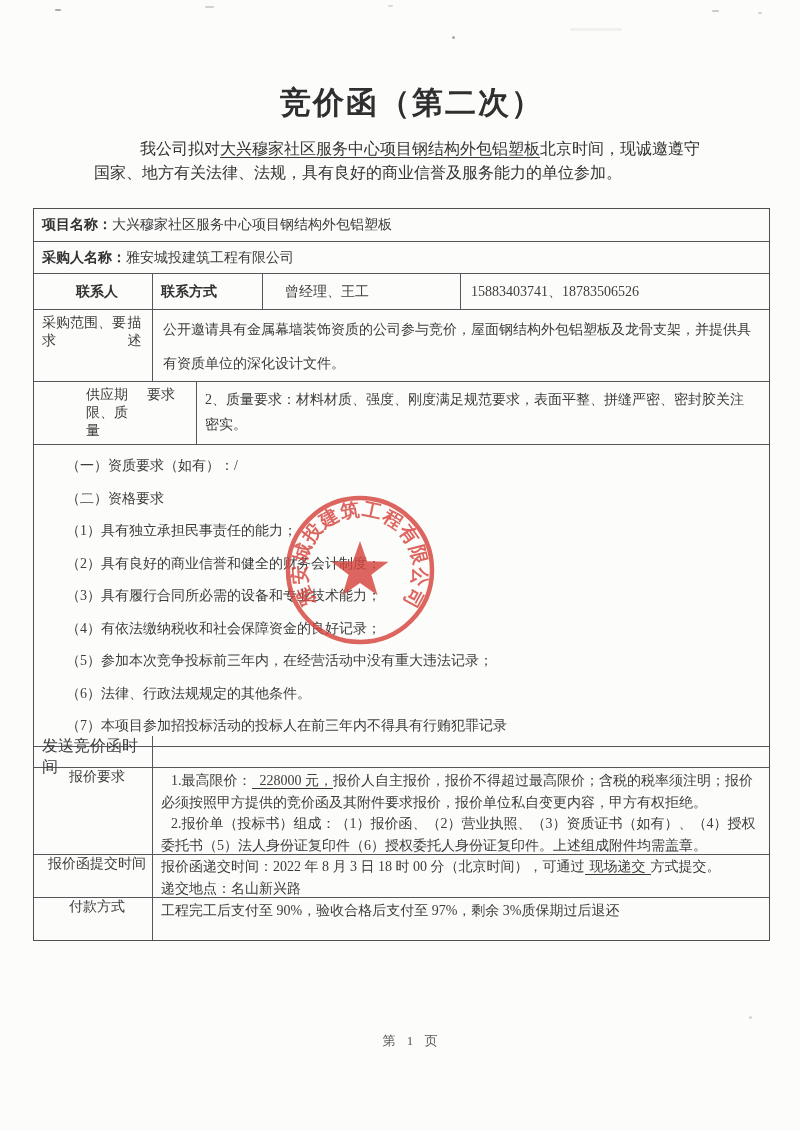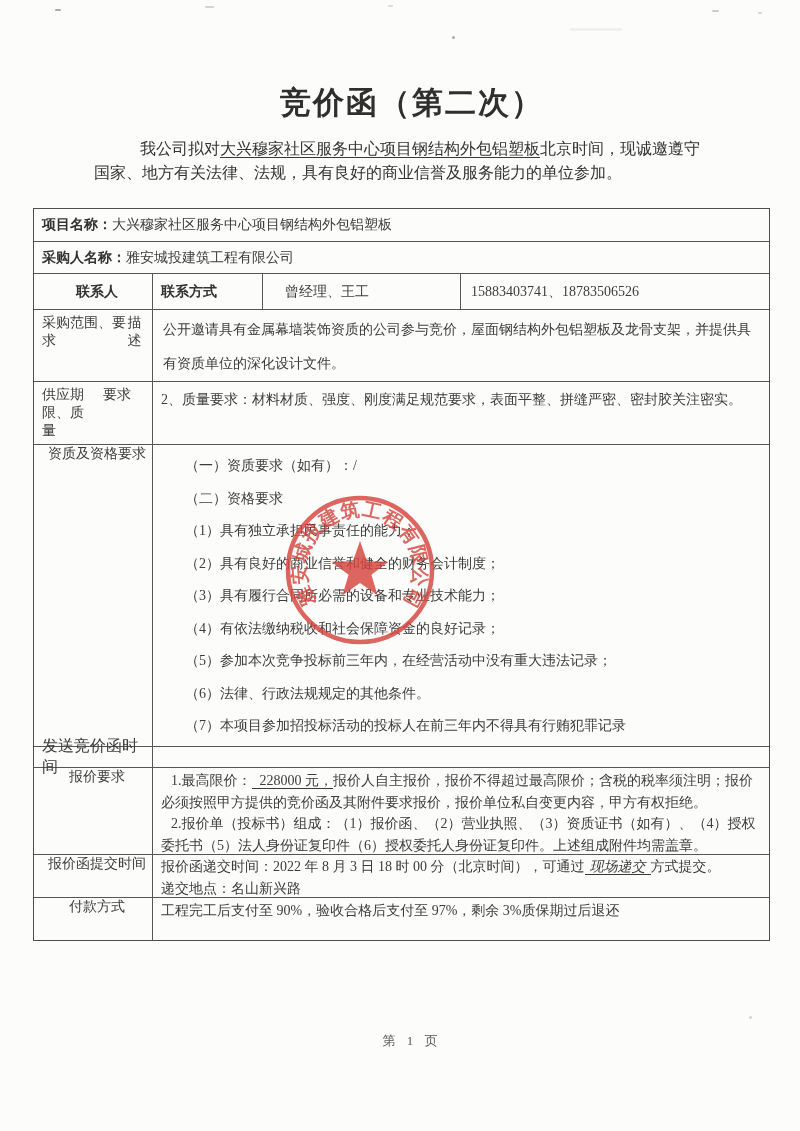--- a/index.html
+++ b/index.html
@@ -53,21 +53,21 @@
   .r-contact .tcell{display:flex;align-items:center;}
   .c-contact-name{width:198px;flex:0 0 198px;border-right:1px solid #55555a;padding-left:22px;}
   .c-method-label{width:110px;flex:0 0 110px;border-right:1px solid #55555a;padding-left:8px;font-weight:bold;color:#333;}
   .c-method-value{flex:1;padding-left:10px;}
 
   .r-scope{height:72px;}
   .r-scope .lblcol{justify-content:space-around;padding-top:4px;padding-bottom:6px;}
   .r-scope .content{padding:3px 12px 0 10px;line-height:34px;}
 
   .r-supply{height:63px;}
-  .r-supply .lblcol{justify-content:flex-end;padding-top:4px;padding-bottom:6px;}
+  .r-supply .lblcol{justify-content:flex-end;padding-top:4px;padding-bottom:6px;margin-left:44px;}
   .r-supply .lbl2{text-align:center;width:100%;padding-right:8px;}
   .r-supply .content{padding:5px 12px 0 8px;line-height:25px;}
 
   .r-qual{height:302px;}
   .r-qual .content{padding:5px 12px 0 32px;}
   .qual-item{height:32.5px;display:flex;align-items:center;}
 
   .r-sendtime{height:21px;align-items:center;}
   .r-sendtime .content{padding-left:8px;white-space:nowrap;font-size:13.5px;}
   .r-sendtime .lblcol{font-size:16px;}
@@ -77,21 +77,21 @@
   .r-quote p{margin:0;text-indent:10px;}
 
   .r-submit{height:43px;}
   .r-submit .content{padding:1px 10px 0 8px;line-height:21.5px;}
   .r-submit p{margin:0;}
 
   .r-payment{height:43px;}
   .r-payment .content{padding:3px 10px 0 8px;line-height:20px;}
 
   .u-price{border-bottom:1px solid #3a3a3a;padding-left:8px;}
-  .u-word{border-bottom:1px solid #3a3a3a;padding:0 5px;font-style:italic;}
+  .u-word{border-bottom:1px solid #3a3a3a;padding:0 5px;}
 
   
   .seal{
     position:absolute;left:280px;top:488px;width:160px;height:164px;
     opacity:0.82;
     pointer-events:none;
   }
   .seal svg{width:100%;height:100%;}
   .seal text{
     font-family:"Liberation Serif","DejaVu Serif",serif;
@@ -169,21 +169,20 @@
       <div class="tcell lblcol">
         <span>供应期限、质量</span>
         <span class="lbl2">要求</span>
       </div>
       <div class="tcell content">
         <div>2、质量要求：材料材质、强度、刚度满足规范要求，表面平整、拼缝严密、密封胶关注密实。</div>
       </div>
     </div>
 
     <div class="trow r-qual">
-      <div class="tcell lblcol">资质及资格要求</div>
       <div class="tcell content">
         <div class="qual-item">（一）资质要求（如有）：/</div>
         <div class="qual-item">（二）资格要求</div>
         <div class="qual-item">（1）具有独立承担民事责任的能力；</div>
         <div class="qual-item">（2）具有良好的商业信誉和健全的财务会计制度；</div>
         <div class="qual-item">（3）具有履行合同所必需的设备和专业技术能力；</div>
         <div class="qual-item">（4）有依法缴纳税收和社会保障资金的良好记录；</div>
         <div class="qual-item">（5）参加本次竞争投标前三年内，在经营活动中没有重大违法记录；</div>
         <div class="qual-item">（6）法律、行政法规规定的其他条件。</div>
         <div class="qual-item">（7）本项目参加招投标活动的投标人在前三年内不得具有行贿犯罪记录</div>

